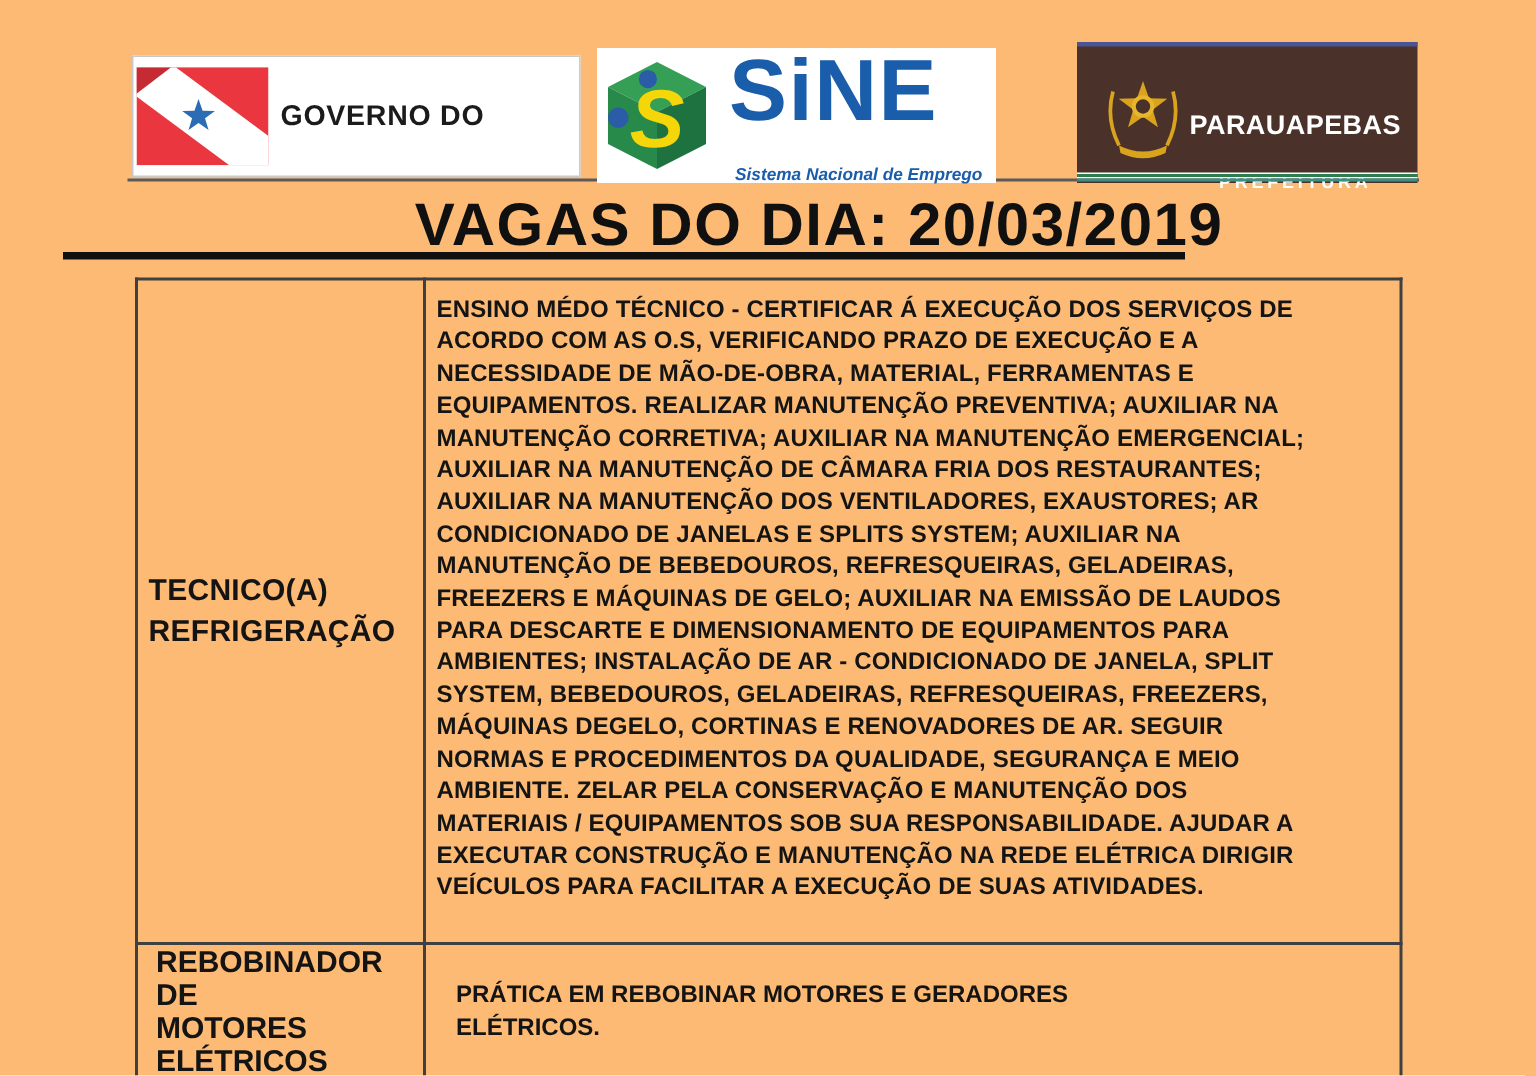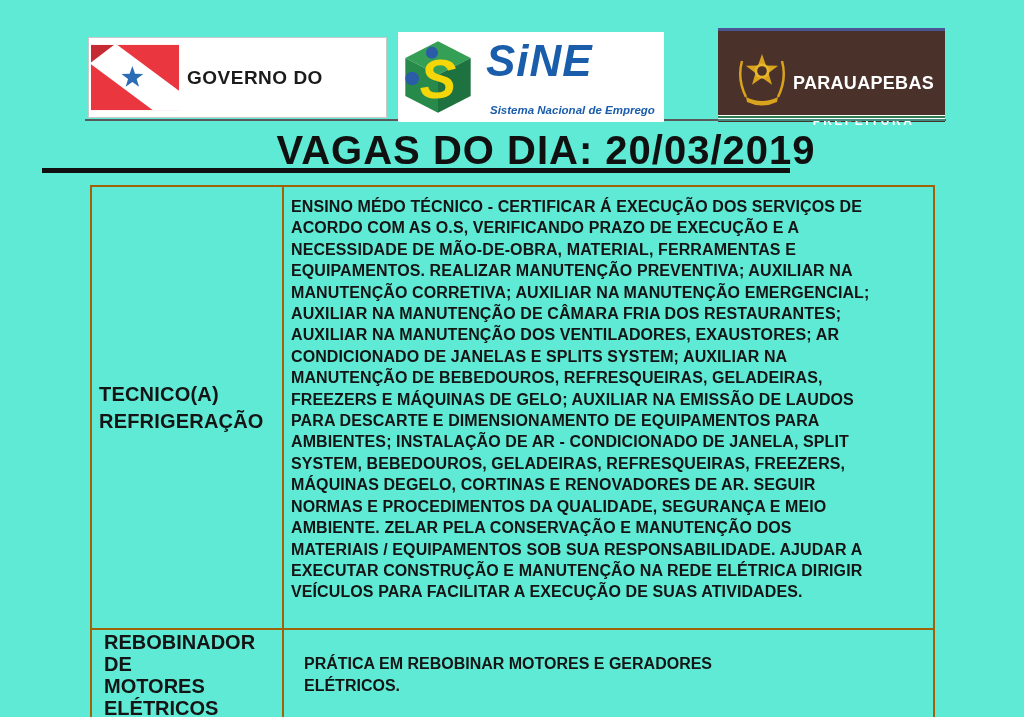--- a/index.html
+++ b/index.html
@@ -1,33 +1,33 @@
 <!DOCTYPE html>
 <html><head>
 <meta charset="utf-8">
 <style>
   html,body{margin:0;padding:0;background:#fff;}
-  .page{position:relative;width:1024px;height:717px;background:#5eead4;overflow:hidden;
+  .page{position:relative;width:1024px;height:717px;background:#fdba74;overflow:hidden;
         font-family:"Liberation Sans",sans-serif;color:#161616;}
 
   
   .header-rule{position:absolute;left:85px;top:119px;width:861px;height:2px;background:#5a5a5a;}
 
   .logo-para{position:absolute;left:88px;top:37px;width:297px;height:79px;
              border:1px solid #c9c9c9;display:flex;align-items:center;background:#fff;}
   .para-flag{width:88px;height:73px;margin-left:2px;flex:0 0 auto;}
   .para-text{margin-left:8px;line-height:1;}
   .para-l1{font-size:19px;font-weight:bold;letter-spacing:.5px;color:#1b1b1b;}
   .para-l2{font-size:49px;font-weight:bold;letter-spacing:1px;margin-top:1px;color:#1b1b1b;}
 
   .logo-sine{position:absolute;left:398px;top:32px;width:266px;height:90px;
              display:flex;align-items:center;background:#fff;}
   .sine-cube{width:80px;height:76px;flex:0 0 auto;}
   .sine-textblock{margin-left:8px;}
-  .sine-name{font-size:44px;font-weight:bold;font-style:italic;color:#1a5dab;
+  .sine-name{font-size:58px;font-weight:bold;color:#1a5dab;
              line-height:1;letter-spacing:1px;}
   .sine-sub{font-size:11.5px;font-weight:bold;font-style:italic;color:#1a5dab;
             margin-top:21px;margin-left:4px;}
 
   .logo-ppa{position:absolute;left:718px;top:28px;width:227px;height:94px;
             background:#4a322b;border-top:3px solid #4a5596;box-sizing:border-box;
             display:flex;align-items:center;}
   .ppa-stripes{position:absolute;left:0;right:0;bottom:0;height:7px;}
   .ppa-stripes .s1{height:1px;background:#ffffff;}
   .ppa-stripes .s2{height:2px;background:#2e7d4e;}
@@ -39,21 +39,21 @@
   .ppa-l2{font-size:12px;font-weight:bold;letter-spacing:2.5px;margin-top:23px;}
 
   
   .page-title{position:absolute;left:0;top:128px;width:1024px;text-align:center;
               font-size:40px;font-weight:bold;letter-spacing:1px;color:#101010;padding-left:34px;}
   .title-underline{position:absolute;left:42px;top:168px;width:748px;height:5px;background:#101010;}
 
   
   .vac-table{position:absolute;left:90px;top:185px;width:845px;border-collapse:collapse;
              table-layout:fixed;}
-  .vac-table td{border:2px solid #a16207;font-weight:bold;color:#141414;
+  .vac-table td{border:2px solid #404040;font-weight:bold;color:#141414;
                 white-space:pre-line;box-sizing:border-box;}
   .col-job{width:192px;}
   .row-1{height:443px;}
   .row-2{height:50px;}
   .job-1{font-size:20px;line-height:27px;padding-left:7px;vertical-align:middle;letter-spacing:.2px;}
   .desc-1{font-size:16px;line-height:21.4px;padding:9px 2px 0 7px;vertical-align:top;letter-spacing:.1px;}
   .job-2{font-size:20px;line-height:22px;padding-left:12px;vertical-align:middle;}
   .desc-2{font-size:16px;line-height:22px;padding-left:20px;vertical-align:middle;}
 </style>
 </head>

